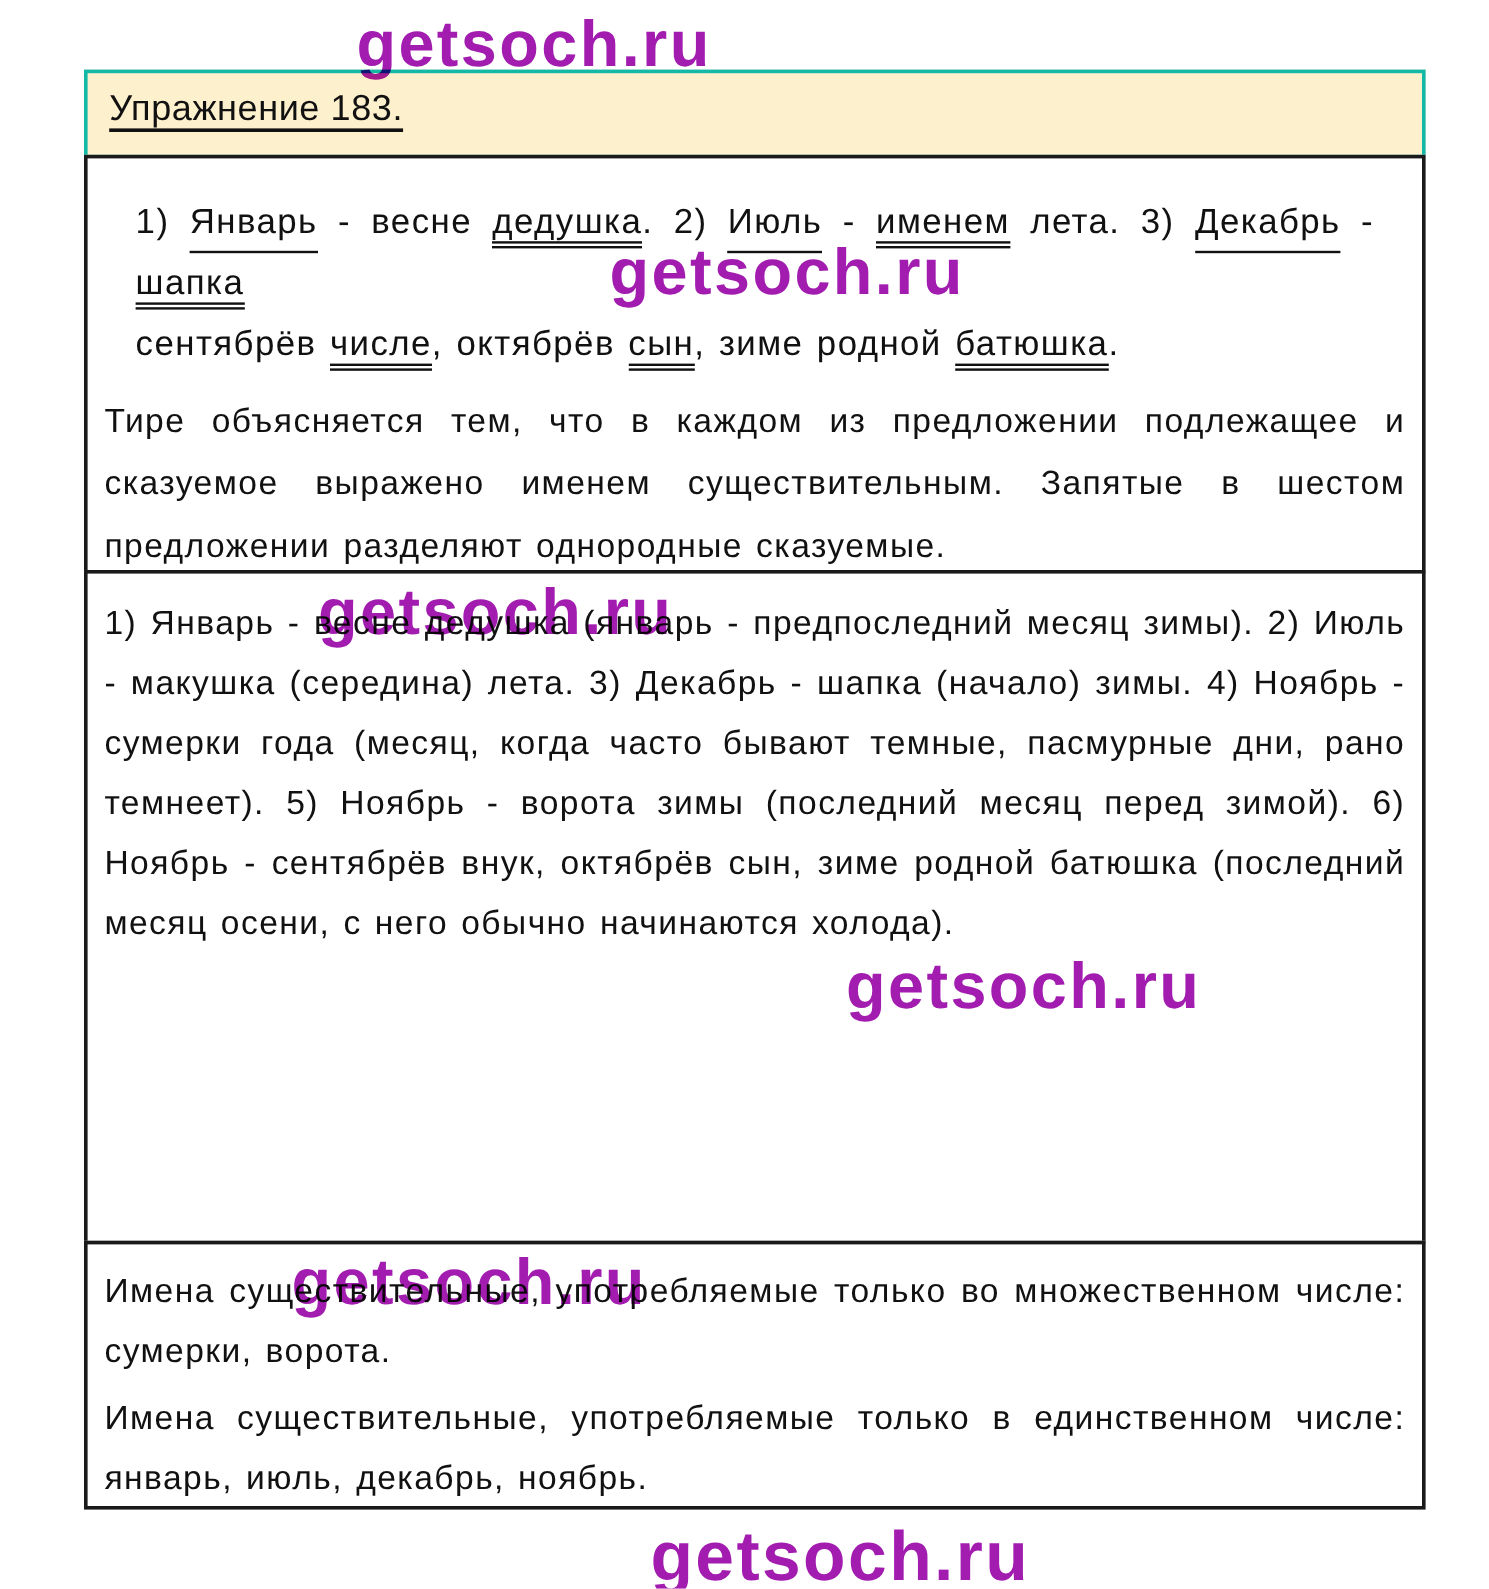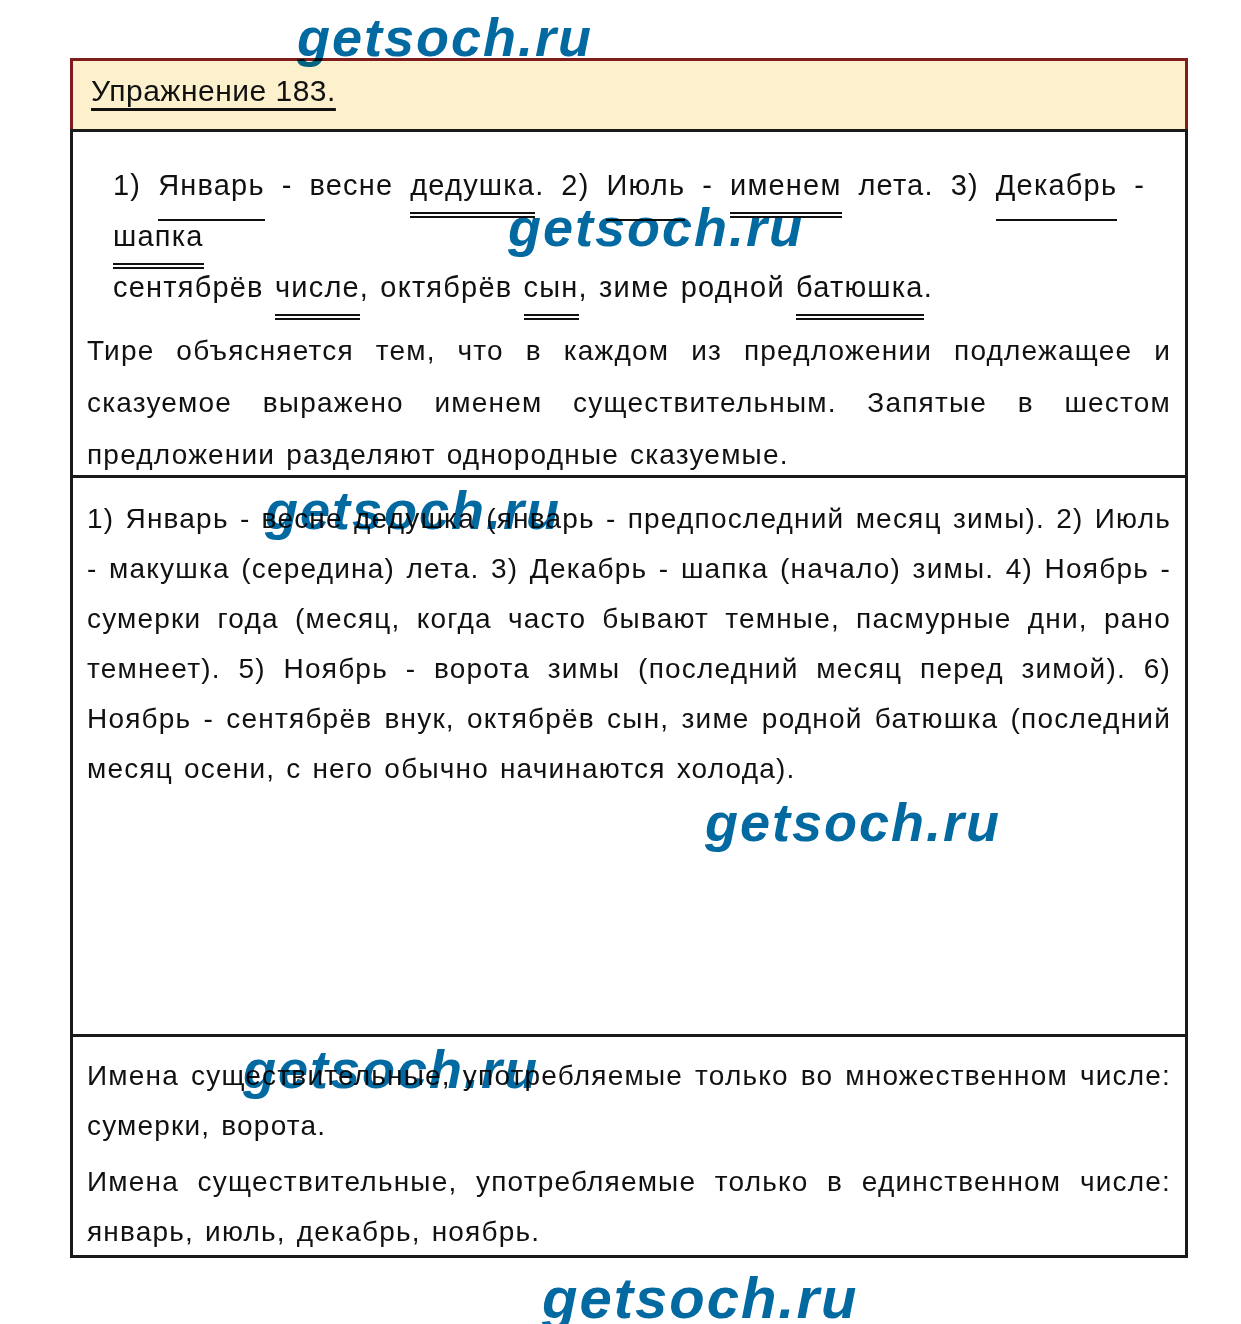--- a/index.html
+++ b/index.html
@@ -13,41 +13,40 @@
     color: #111111;
   }
 
   
   .wm {
     position: absolute;
     z-index: 10;
     font-size: 54px;
     font-weight: 700;
     letter-spacing: 2px;
-    color: #0369a1;
+    color: #a21caf;
     mix-blend-mode: multiply;
     pointer-events: none;
     white-space: nowrap;
-    font-style: italic;
   }
   .wm1 { left: 297px; top: 6px; }
   .wm2 { left: 508px; top: 196px; }
   .wm3 { left: 265px; top: 479px; }
   .wm4 { left: 705px; top: 791px; }
   .wm5 { left: 243px; top: 1038px; }
   .wm6 { left: 542px; top: 1264px; font-size: 58px; }
 
   
   .header-box {
     position: absolute;
     left: 70px; top: 58px;
     width: 1118px; height: 74px;
     box-sizing: border-box;
     background: #fdf0cd;
-    border: 3px solid #7f1d1d;
+    border: 3px solid #14b8a6;
     padding: 13px 18px 0 18px;
   }
   .title {
     margin: 0;
     font-size: 30px;
     font-weight: 400;
     text-decoration: underline;
     text-underline-offset: 7px;
     letter-spacing: 0.5px;
   }
@@ -68,22 +67,22 @@
 
   
   .exercise {
     margin: 20px 26px 0 26px;
     font-size: 29px;
     letter-spacing: 1.2px;
     word-spacing: 2px;
   }
   .ex-line { line-height: 51px; }
   .fill { text-align: justify; text-align-last: justify; }
-  .u1 { border-bottom: 2px solid #111; padding-bottom: 18px; }
-  .u2 { border-bottom: 6px double #111; padding-bottom: 11px; }
+  .u1 { border-bottom: 2px solid #111; padding-bottom: 8px; }
+  .u2 { border-bottom: 6px double #111; padding-bottom: 0; }
 
   
   .para {
     margin: 12px 0 0 0;
     font-size: 28px;
     line-height: 52px;
     letter-spacing: 1.2px;
     word-spacing: 2px;
     text-align: justify;
     text-align-last: left;

